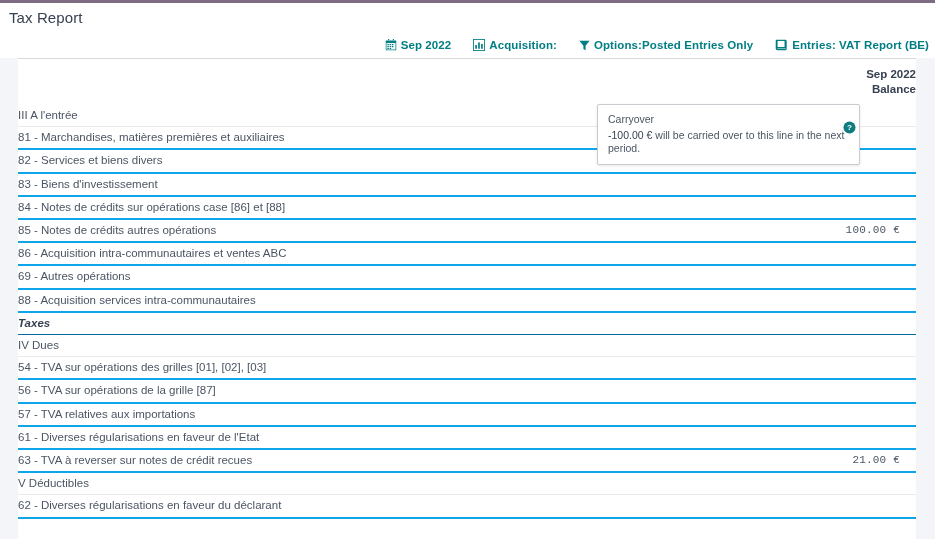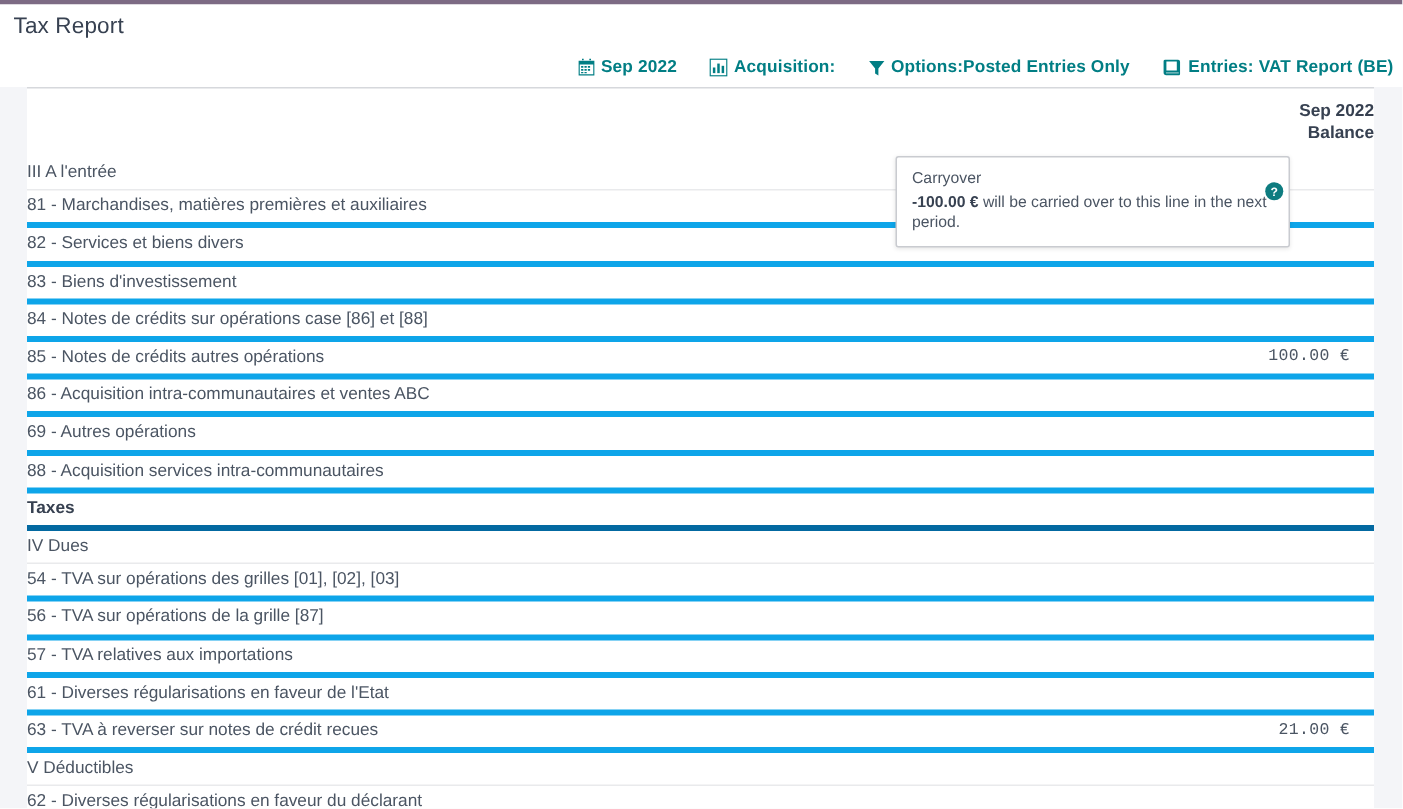--- a/index.html
+++ b/index.html
@@ -122,21 +122,21 @@
     text-align: right;
     vertical-align: bottom;
     padding: 0 16px 3px 0;
     line-height: 15px;
     white-space: pre-line;
   }
   thead th.th-label { border: 0; }
 
   tbody tr { height: 21.2px; }
   tbody td {
-    border-bottom: 4px solid #0ea5e9;
+    border-bottom: 2px solid #0ea5e9;
     font-size: 11.5px;
     color: #4b5563;
     height: 21.2px;
     line-height: 21.2px;
   }
   tbody td.label {
     padding-left: 0;
     white-space: nowrap;
     overflow: hidden;
     text-overflow: ellipsis;
@@ -153,21 +153,22 @@
 
   
   .lvl0 { padding-left: 52px; }
   .lvl1 { padding-left: 68px; }
   .lvl2 { padding-left: 88px; }
 
   
   tr.section td {
     font-weight: bold;
     color: #374151;
-    border-bottom: 4px solid #0369a1;
+    border-bottom: 1px solid #0369a1;
+    font-style: italic;
   }
   tr.group td {
     color: #4b5563;
     border-bottom: 1px solid #e9eaec;
   }
   tr.first-row td { border-top: 0; }
 
   
   .tooltip {
     position: absolute;
@@ -186,21 +187,21 @@
     color: #4b5563;
     margin-bottom: 4px;
     line-height: 12px;
   }
   .tooltip .tt-body {
     font-size: 10.5px;
     color: #4b5563;
     line-height: 13px;
   }
   .tooltip .tt-amount {
-    font-weight: bold;
+    font-weight: normal;
     color: #374151;
   }
 
   
   .help-icon {
     position: absolute;
     left: 843px; top: 121px;
     width: 13px; height: 13px;
     z-index: 45;
     cursor: pointer;

